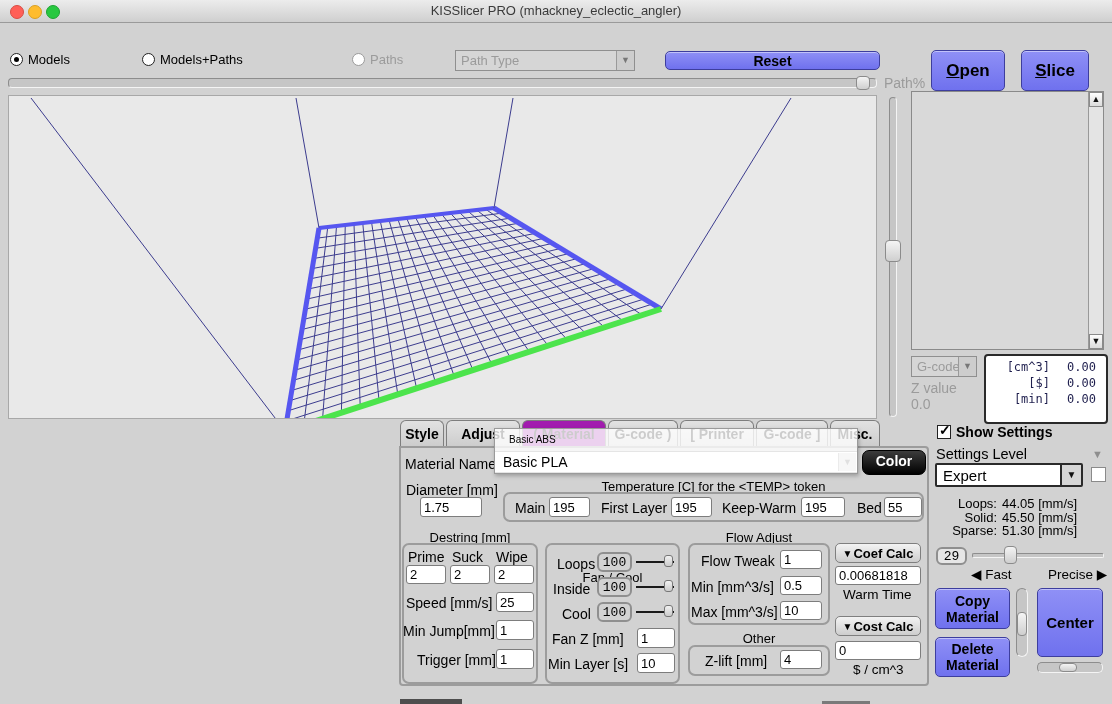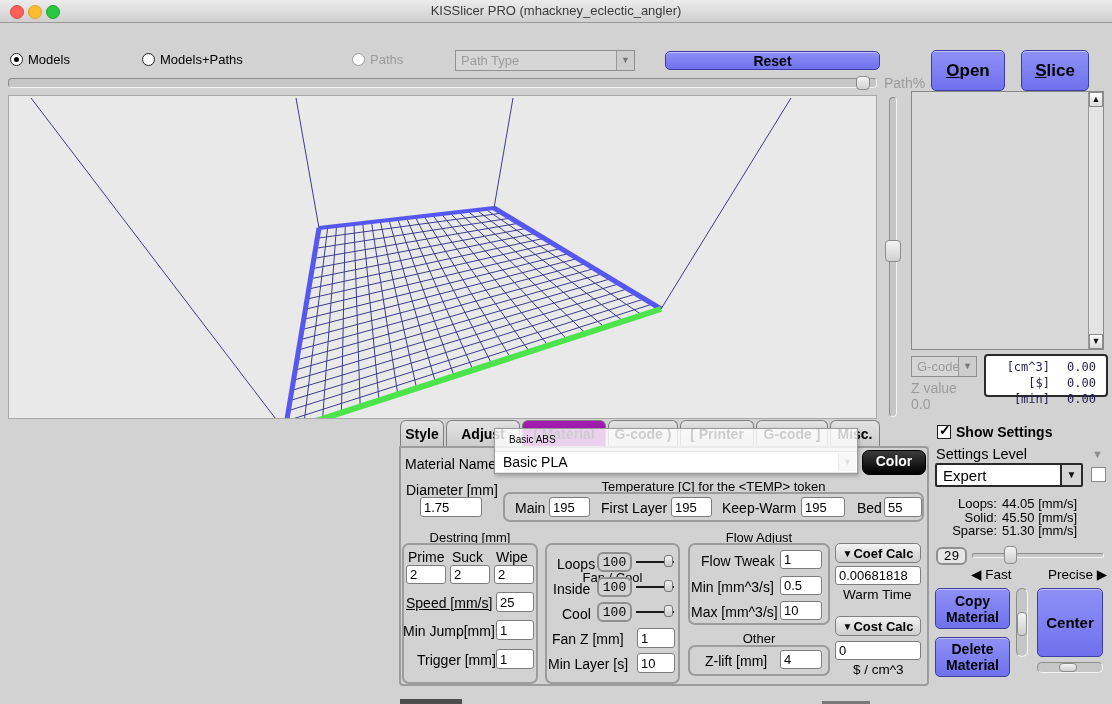--- a/index.html
+++ b/index.html
@@ -161,21 +161,21 @@
   </div>
 </div>
 
 <div class="abs combo" style="left:911px;top:356px;width:66px;height:21px;">
   <span class="ctext dim">G-code</span>
   <span class="carrow">▼</span>
 </div>
 <div class="abs lbl dim" style="left:911px;top:380px;font-size:14px;">Z value</div>
 <div class="abs lbl dim" style="left:911px;top:396px;font-size:14px;">0.0</div>
 
-<div class="abs" style="left:984px;top:354px;width:124px;height:43px;background:#fff;border:2px solid #2a2a2a;border-radius:4px;box-sizing:border-box;padding:3px 6px 0 0;">
+<div class="abs" style="left:984px;top:354px;width:124px;height:70px;background:#fff;border:2px solid #2a2a2a;border-radius:4px;box-sizing:border-box;padding:3px 6px 0 0;">
   <div class="mono" style="display:flex;font-size:12px;line-height:16px;color:#1f1f4e;">
     <span style="width:64px;text-align:right;">[cm^3]</span>
     <span style="width:46px;text-align:right;">0.00</span>
   </div>
   <div class="mono" style="display:flex;font-size:12px;line-height:16px;color:#1f1f4e;">
     <span style="width:64px;text-align:right;">[$]</span>
     <span style="width:46px;text-align:right;">0.00</span>
   </div>
   <div class="mono" style="display:flex;font-size:12px;line-height:16px;color:#1f1f4e;">
     <span style="width:64px;text-align:right;">[min]</span>
@@ -216,21 +216,21 @@
 <input class="abs field" style="left: 884px; top: 497px; width: 38px; height: 20px;" value="55">
 
 <div class="abs gtitle" style="left:402px;top:530px;width:136px;">Destring [mm]</div>
 <div class="abs group" style="left:402px;top:543px;width:136px;height:141px;"></div>
 <div class="abs lbl" style="left:408px;top:549px;">Prime</div>
 <div class="abs lbl" style="left:452px;top:549px;">Suck</div>
 <div class="abs lbl" style="left:496px;top:549px;">Wipe</div>
 <input class="abs field" style="left: 406px; top: 565px; width: 40px; height: 19px;" value="2">
 <input class="abs field" style="left: 450px; top: 565px; width: 40px; height: 19px;" value="2">
 <input class="abs field" style="left: 494px; top: 565px; width: 40px; height: 19px;" value="2">
-<div class="abs lbl" style="left:406px;top:595px;text-decoration:underline;">Speed [mm/s]</div>
+<div class="abs lbl" style="left:406px;top:595px;">Speed [mm/s]</div>
 <input class="abs field" style="left: 496px; top: 592px; width: 38px; height: 20px;" value="25">
 <div class="abs lbl" style="left:403px;top:623px;">Min Jump[mm]</div>
 <input class="abs field" style="left: 496px; top: 620px; width: 38px; height: 20px;" value="1">
 <div class="abs lbl" style="left:417px;top:652px;">Trigger [mm]</div>
 <input class="abs field" style="left: 496px; top: 649px; width: 38px; height: 20px;" value="1">
 
 <div class="abs gtitle" style="left:545px;top:530px;width:135px;margin-top:40px;">Fan / Cool</div>
 <div class="abs group" style="left:545px;top:543px;width:135px;height:141px;"></div>
 <div class="abs lbl" style="left:557px;top:556px;">Loops</div>
 <div class="abs valbox" style="left:597px;top:552px;width:35px;height:20px;line-height:17px;">100</div>

